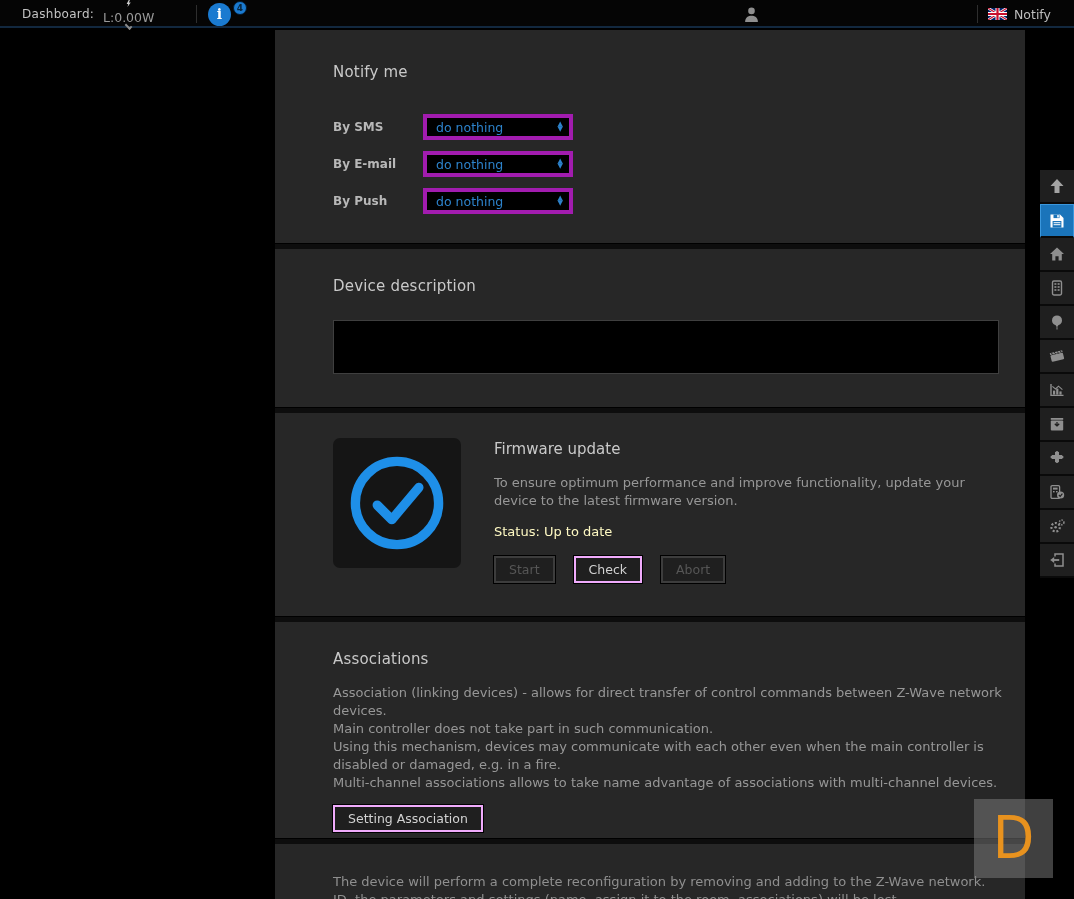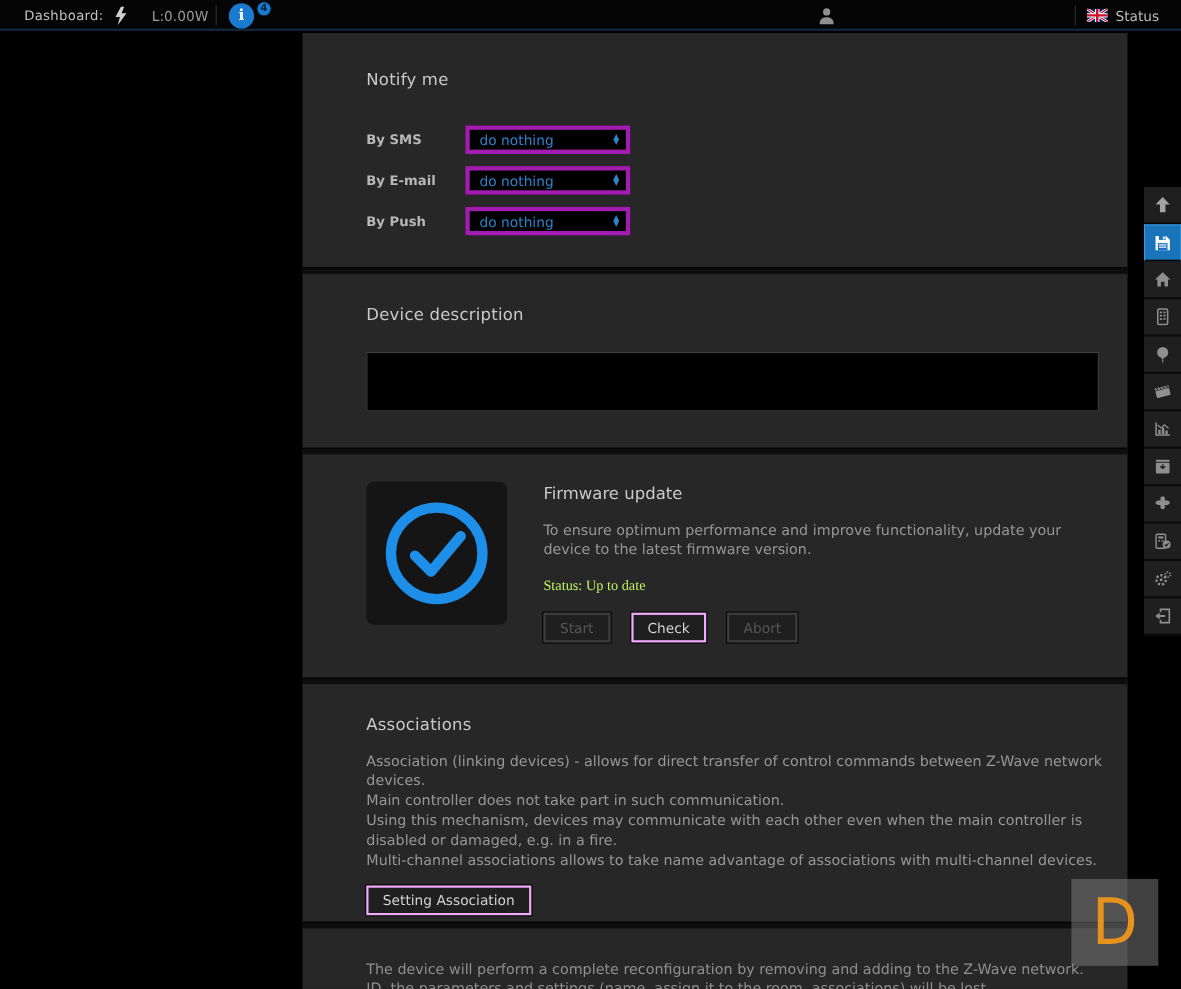--- a/index.html
+++ b/index.html
@@ -4,21 +4,21 @@
 <style>
   * { margin:0; padding:0; box-sizing:border-box; }
   html,body { width:1074px; height:899px; background:#000; overflow:hidden;
     font-family:"DejaVu Sans", sans-serif; }
 
   
   .topbar { position:absolute; left:0; top:0; width:1074px; height:28px;
     background:#050505; border-bottom:2px solid #102judge; border-bottom:2px solid #12283f; }
   .tb-item { position:absolute; top:0; height:28px; display:flex; align-items:center; }
   .tb-dashboard { left:22px; color:#c3c3c3; font-size:12px; font-weight:400; letter-spacing:.3px; }
-  .tb-power { left:103px; gap:22px; cursor:pointer; }
+  .tb-power { left:103px; gap:3px; cursor:pointer;flex-direction:column; }
   .tb-power-val { color:#9a9a9a; font-size:12.5px; }
   .chev { width:7px; height:7px; border-right:2px solid #8a8a8a; border-bottom:2px solid #8a8a8a;
     transform:rotate(45deg); margin-top:-4px; }
   .tb-sep { position:absolute; top:5px; width:1px; height:18px; background:#2e2e2e; }
   .info-wrap { left:208px; }
   .info-circle { width:23px; height:23px; border-radius:50%; background:#1a7ad0;
     color:#fff; font-size:14px; font-weight:700; display:flex; align-items:center;
     justify-content:center; cursor:pointer; font-family:"DejaVu Serif", serif; }
   .info-badge { position:absolute; left:25px; top:1px; width:14px; height:14px; border-radius:50%;
     background:#1a7ad0; border:1px solid #041a2e; color:#08263f; font-size:9px; font-weight:700;
@@ -49,21 +49,21 @@
 
   .desc-box { margin-top:25px; width:666px; height:54px; background:#000;
     border:1px solid #3f3f3f; resize:none; color:#ccc; font-family:"DejaVu Sans",sans-serif; }
 
   .fw-wrap { display:flex; padding-top:25px; }
   .fw-tile { width:128px; height:130px; background:#151515; border-radius:7px;
     display:flex; align-items:center; justify-content:center; flex-shrink:0; }
   .fw-col { margin-left:33px; width:505px; }
   .fw-title { color:#c9c9c9; font-size:15px; font-weight:400; margin-top:2px; }
   .fw-text { color:#979797; font-size:13px; line-height:18px; margin-top:16px; }
-  .fw-status { color:#bef264; font-size:13px; margin-top:14px;font-family:Liberation Serif, serif; }
+  .fw-status { color:#fef9c3; font-size:13px; margin-top:14px; }
   .fw-btns { display:flex; gap:19px; margin-top:17px; }
   .btn { background:#1f1f1f; border:2px solid #f0abfc; color:#d2d2d2; font-size:12.5px;
     font-family:"DejaVu Sans",sans-serif; padding:4px 13px; cursor:pointer;
     box-shadow:0 0 0 1px #000; }
   .btn:disabled, .btn.disabled { color:#565656; border-color:#3d3d3d; cursor:default; }
 
   .assoc-text { color:#979797; font-size:13px; line-height:18px; margin-top:16px; width:670px; }
   .assoc-btn { margin-top:13px; }
 
   .reconf-text { color:#8f8f8f; font-size:13px; line-height:18px; padding-top:29px; width:670px; }
@@ -112,21 +112,21 @@
   <div class="tb-sep" style="left:977px"></div>
 
   <div class="tb-item tb-lang">
     <svg width="19" height="12" viewBox="0 0 19 12">
       <rect width="19" height="12" fill="#012169"></rect>
       <path d="M0,0 L19,12 M19,0 L0,12" stroke="#fff" stroke-width="2.6"></path>
       <path d="M0,0 L19,12 M19,0 L0,12" stroke="#C8102E" stroke-width="1.1"></path>
       <path d="M9.5,0 V12 M0,6 H19" stroke="#fff" stroke-width="4"></path>
       <path d="M9.5,0 V12 M0,6 H19" stroke="#C8102E" stroke-width="2.2"></path>
     </svg>
-    <span class="tb-lang-label">Status</span>
+    <span class="tb-lang-label">Notify</span>
   </div>
 </div>
 
 <div class="panel">
 
   <div class="sec s1">
     <h2 class="sec-title">Notify me</h2>
 
     <div class="notify-row">
       <span class="notify-label">By SMS</span>

